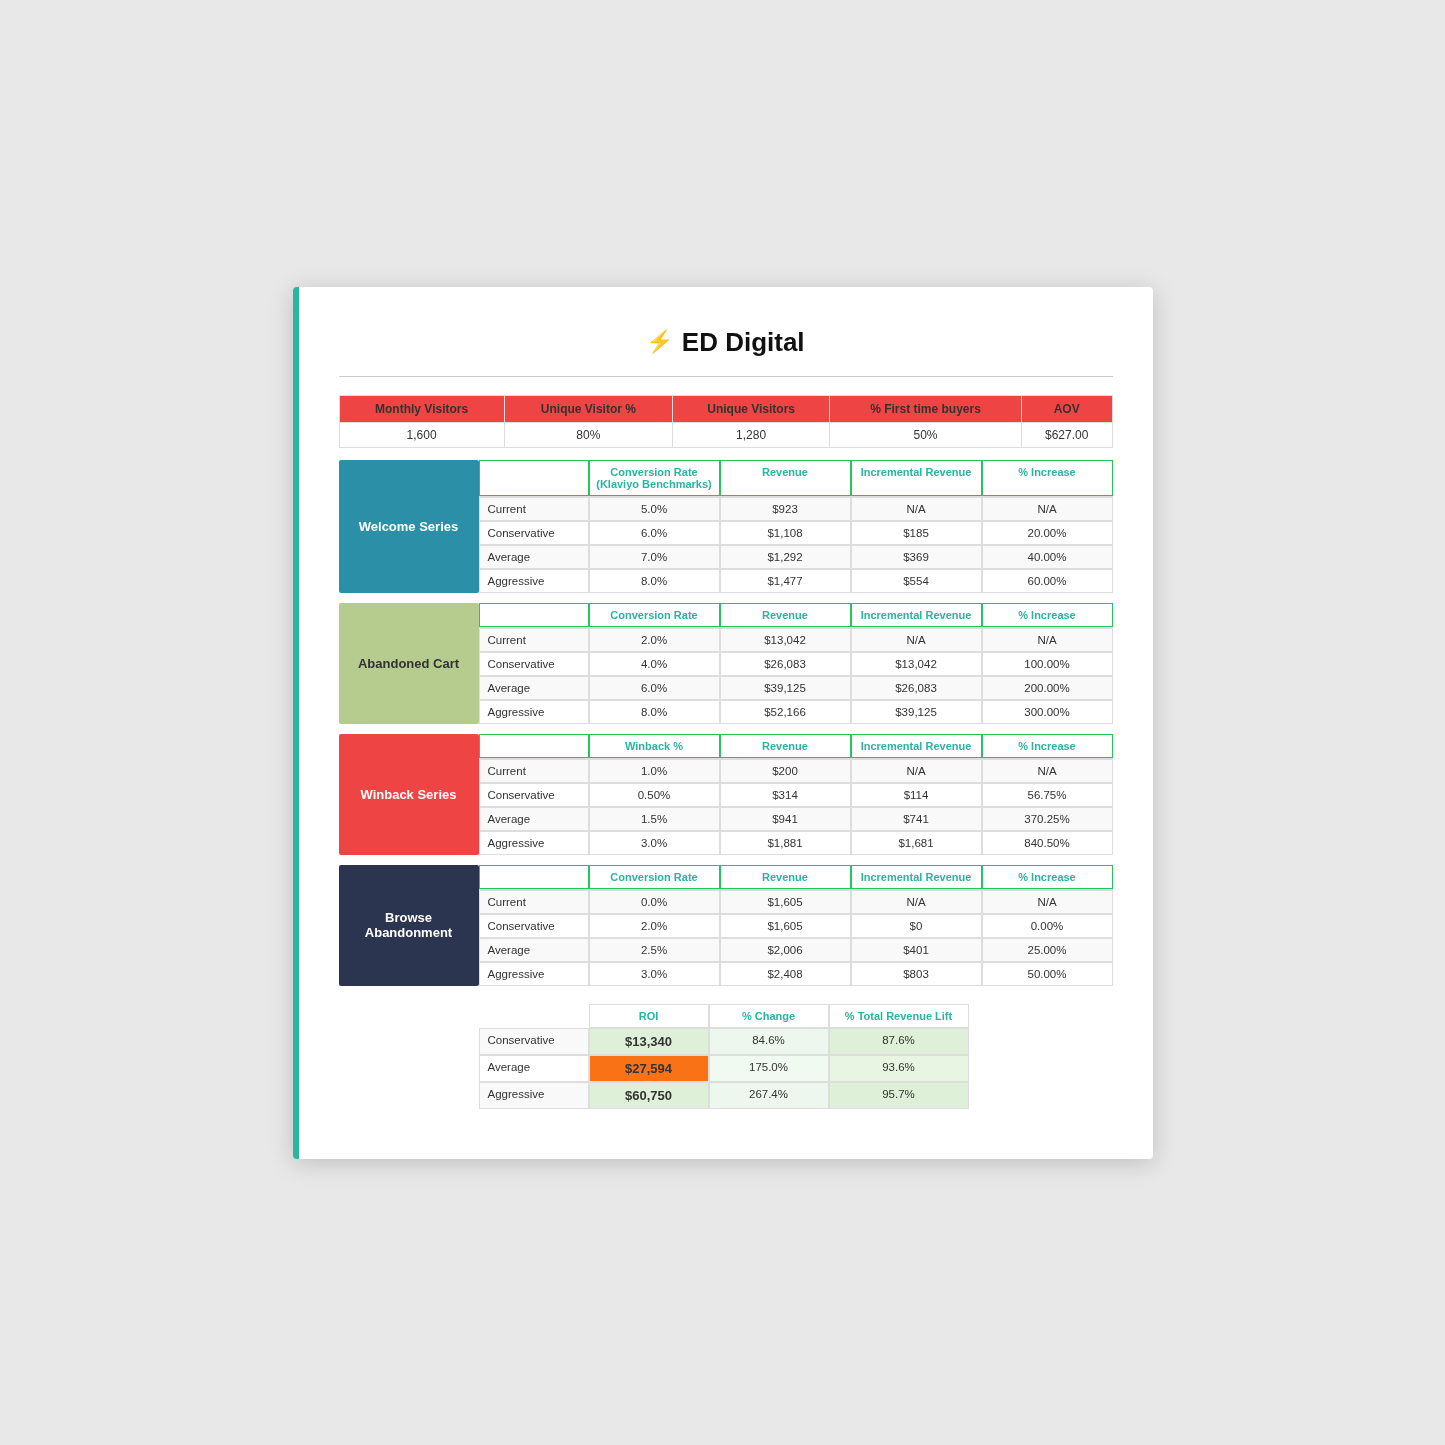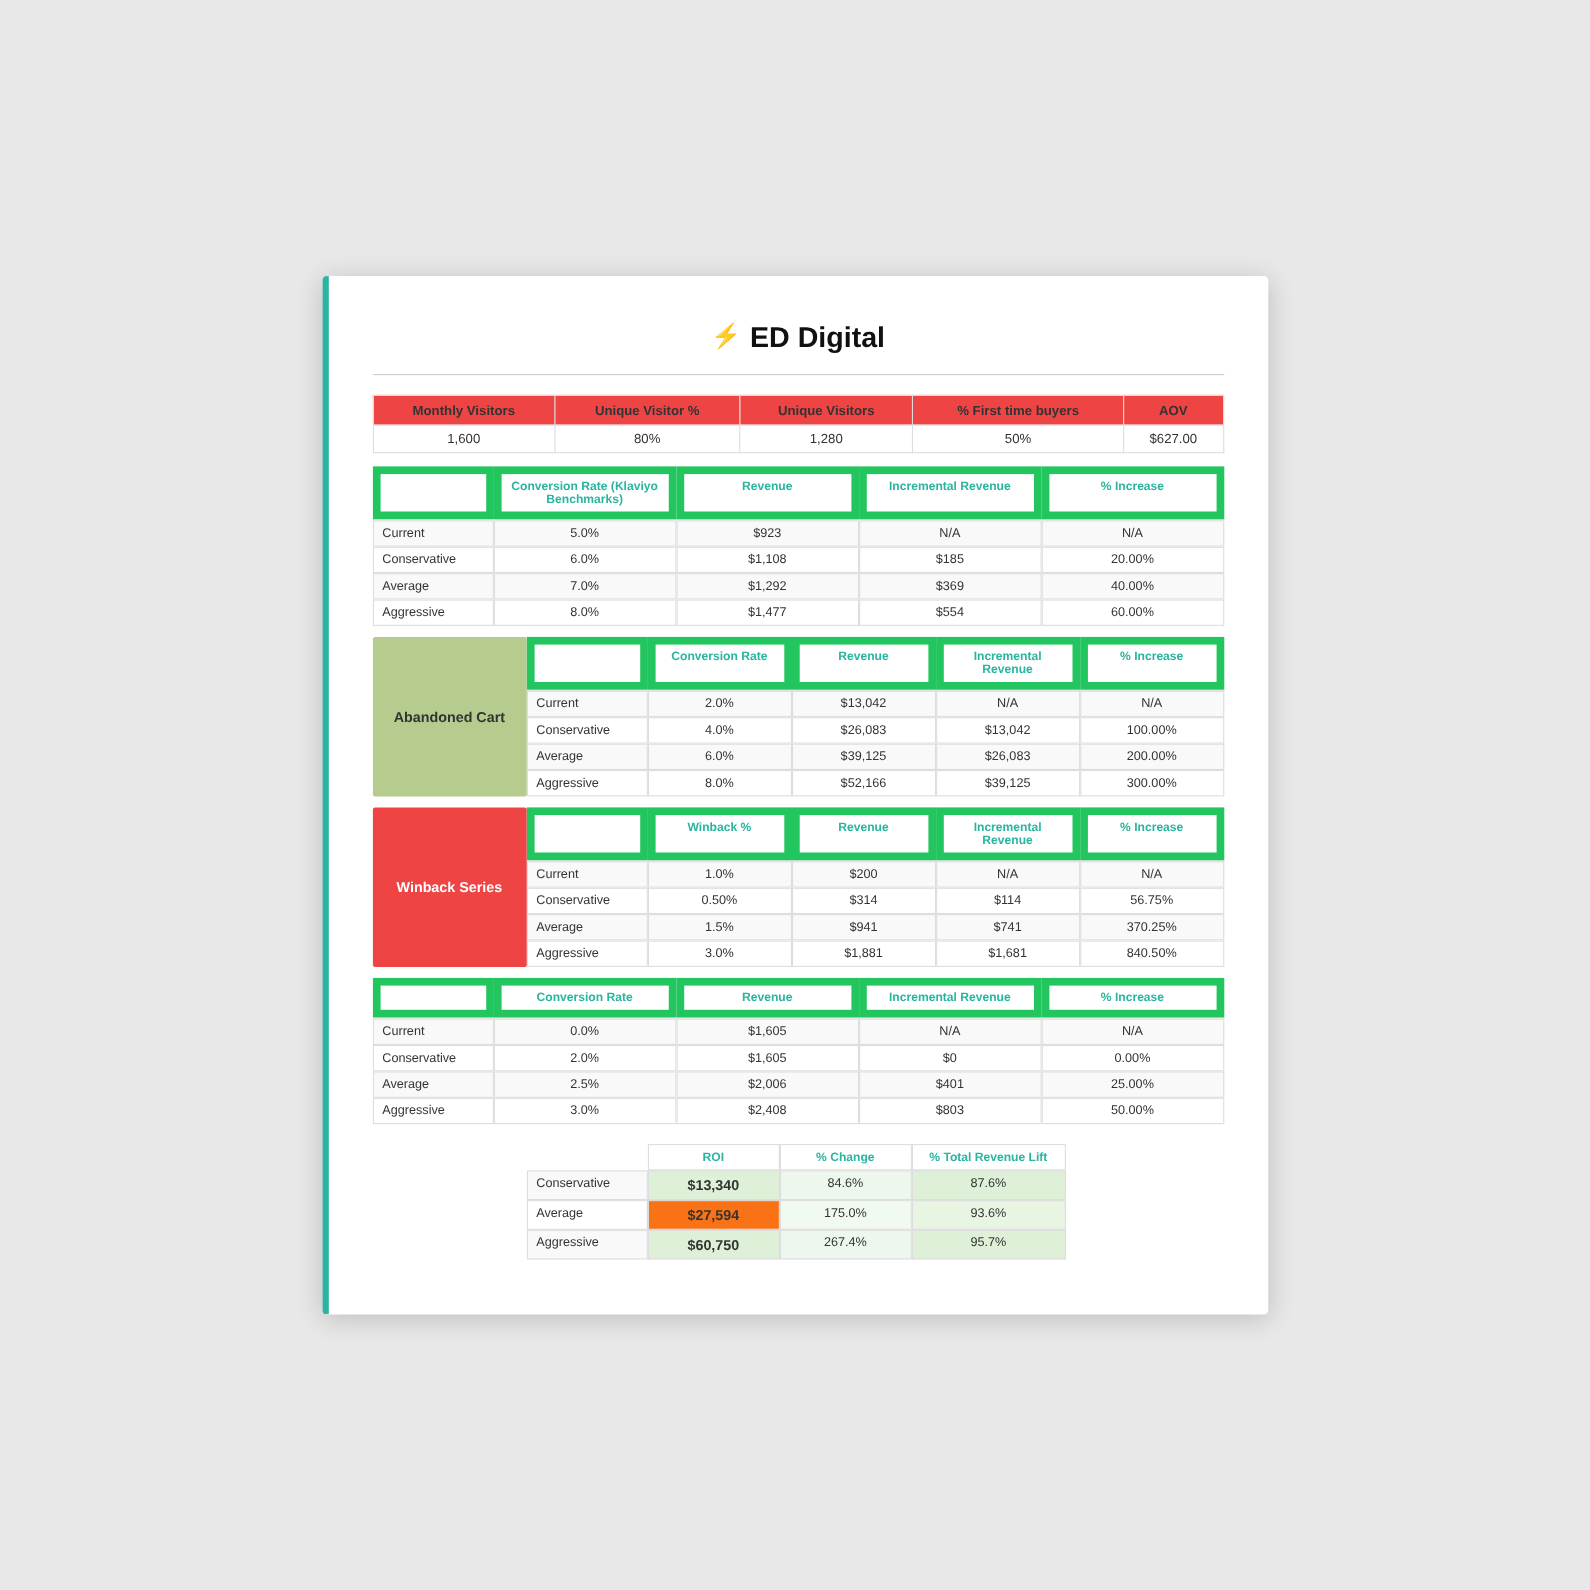--- a/index.html
+++ b/index.html
@@ -92,21 +92,21 @@
       grid-template-columns: 110px 1fr 1fr 1fr 1fr;
       background: #fff;
       border-bottom: 1px solid #ddd;
     }
     .section-header-row .col-head {
       text-align: center;
       padding: 5px 4px;
       font-size: 11px;
       font-weight: 700;
       color: #2ab5a0;
-      border: 7px solid #22c55e;
+      border: 1px solid #22c55e;
     }
     .section-header-row .col-head.empty {
       color: transparent;
       background: #fff;
     }
     .data-row {
       display: grid;
       grid-template-columns: 110px 1fr 1fr 1fr 1fr;
     }
     .data-row .cell {
@@ -218,20 +218,21 @@
           <td>1,280</td>
           <td>50%</td>
           <td>$627.00</td>
         </tr>
       </tbody>
     </table>
   </div>
 
   <div id="sections-container">
       <div class="section-wrapper">
+        <div class="section-label-cell welcome">Welcome Series</div>
         <div class="section-data">
           <div class="section-header-row">
             <div class="col-head empty"></div>
             <div class="col-head">Conversion Rate (Klaviyo Benchmarks)</div>
             <div class="col-head">Revenue</div>
             <div class="col-head">Incremental Revenue</div>
             <div class="col-head">% Increase</div>
           </div>
           <div class="data-row">
             <div class="cell label-cell">Current</div>
@@ -337,20 +338,21 @@
           <div class="data-row">
             <div class="cell label-cell">Aggressive</div>
             <div class="cell">3.0%</div>
             <div class="cell">$1,881</div>
             <div class="cell">$1,681</div>
             <div class="cell">840.50%</div>
           </div>
         </div>
       </div>
       <div class="section-wrapper">
+        <div class="section-label-cell browse">Browse Abandonment</div>
         <div class="section-data">
           <div class="section-header-row">
             <div class="col-head empty"></div>
             <div class="col-head">Conversion Rate</div>
             <div class="col-head">Revenue</div>
             <div class="col-head">Incremental Revenue</div>
             <div class="col-head">% Increase</div>
           </div>
           <div class="data-row">
             <div class="cell label-cell">Current</div>

